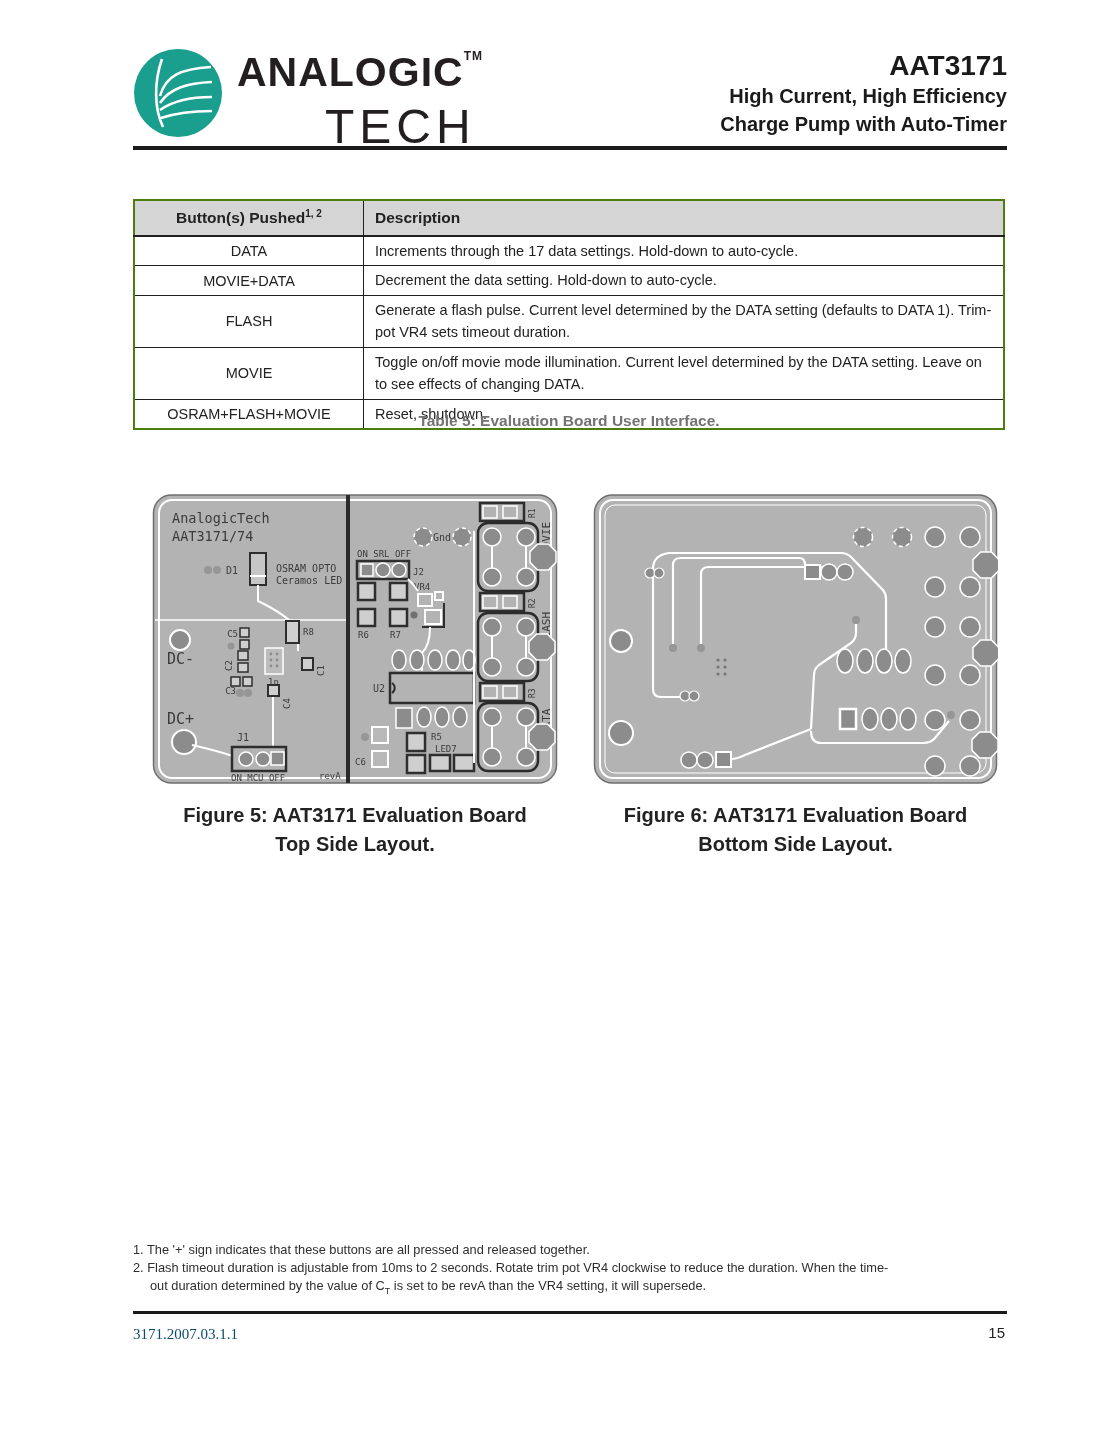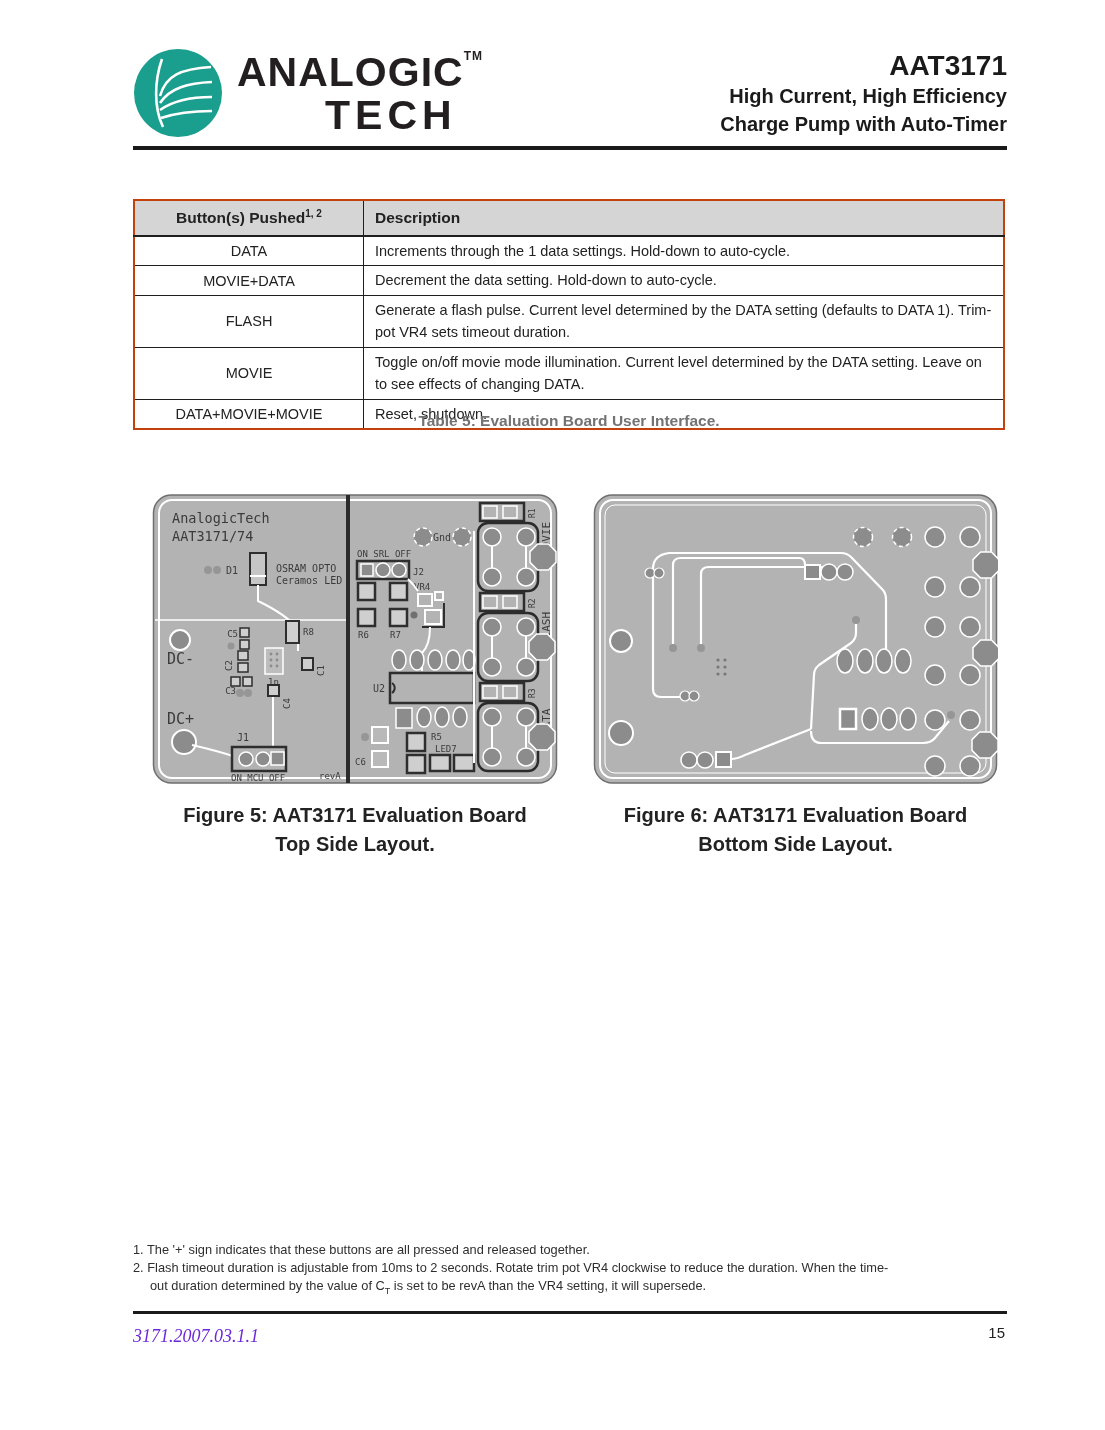--- a/index.html
+++ b/index.html
@@ -4,29 +4,29 @@
 <style>
   html,body{margin:0;padding:0;background:#ffffff;}
   .page{position:relative;width:1105px;height:1430px;background:#ffffff;
         font-family:"Liberation Sans",sans-serif;color:#1d1d1d;overflow:hidden;}
 
   
   .logo-block{position:absolute;left:131px;top:46px;display:flex;align-items:flex-start;}
   .brand-text{margin-left:12px;margin-top:6px;color:#231f20;line-height:1;}
   .brand-row1{font-size:41px;font-weight:bold;letter-spacing:1px;white-space:nowrap;}
   .brand-tm{font-size:12px;font-weight:bold;vertical-align:top;position:relative;top:-2px;}
-  .brand-row2{font-size:41px;font-weight:bold;letter-spacing:5px;margin-left:88px;margin-top:2px;}
+  .brand-row2{font-size:48px;font-weight:normal;letter-spacing:5px;margin-left:88px;margin-top:10px;}
   .title-block{position:absolute;right:98px;top:50px;text-align:right;color:#1a1a1a;}
   .part-number{font-size:28px;font-weight:bold;line-height:1.15;}
   .subtitle{font-size:20px;font-weight:bold;line-height:1.4;}
   .header-rule{position:absolute;left:133px;top:146px;width:874px;height:4px;background:#1a1a1a;}
 
   
   .ui-table{position:absolute;left:133px;top:199px;width:872px;border-collapse:collapse;
-            border:2px solid #c2410c;font-size:14.5px;color:#222;}
+            border:2px solid #4d7c0f;font-size:14.5px;color:#222;}
   .ui-table th,.ui-table td{border:1.5px solid #1f1f1f;padding:3px 8px;}
   .ui-table thead th{background:#d5d5d5;font-size:15.5px;font-weight:bold;height:28px;
             border-bottom:2px solid #1f1f1f;}
   .col-btn{width:212px;text-align:center;}
   .col-desc{text-align:left;padding-left:11px !important;line-height:1.55;}
   .ui-table sup{font-size:10px;font-weight:bold;}
   .table-caption{position:absolute;left:133px;top:412px;width:872px;text-align:center;
             font-size:15.5px;font-weight:bold;color:#737373;}
 
   
@@ -38,21 +38,21 @@
   .fig6-cap{left:593px;top:801px;width:405px;}
   .silk{font-family:"DejaVu Sans Mono",monospace;fill:#3b3b3b;}
 
   
   .footnotes{position:absolute;left:133px;top:1241px;width:874px;font-size:12.8px;
             color:#2e2e2e;line-height:1.42;}
   .footnote{padding-left:17px;text-indent:-17px;}
   .footnotes sub{font-size:9px;}
   .footer-rule{position:absolute;left:133px;top:1311px;width:874px;height:3px;background:#1a1a1a;}
   .doc-id{position:absolute;left:133px;top:1326px;font-family:"Liberation Serif",serif;
-            font-style:italic;font-size:18px;color:#6d28d9;}
+            font-size:15px;color:#0c4a6e;}
   .page-num{position:absolute;right:100px;top:1324px;font-size:15px;color:#222;}
 </style>
 </head>
 <body>
 
 <div class="page">
 
   <div class="logo-block">
     <svg width="94" height="94" viewBox="0 0 94 94">
       <circle cx="47" cy="47" r="44" fill="#1a9e8e"></circle>
@@ -79,36 +79,36 @@
   <table class="ui-table">
     <thead>
       <tr>
         <th class="col-btn"><span>Button(s) Pushed</span><sup>1, 2</sup></th>
         <th class="col-desc">Description</th>
       </tr>
     </thead>
     <tbody>
       <tr>
         <td class="col-btn">DATA</td>
-        <td class="col-desc">Increments through the 1 data settings. Hold-down to auto-cycle.</td>
+        <td class="col-desc">Increments through the 17 data settings. Hold-down to auto-cycle.</td>
       </tr>
       <tr>
         <td class="col-btn">MOVIE+DATA</td>
         <td class="col-desc">Decrement the data setting. Hold-down to auto-cycle.</td>
       </tr>
       <tr>
         <td class="col-btn">FLASH</td>
         <td class="col-desc">Generate a flash pulse. Current level determined by the DATA setting (defaults to DATA 1). Trim-pot VR4 sets timeout duration.</td>
       </tr>
       <tr>
         <td class="col-btn">MOVIE</td>
         <td class="col-desc">Toggle on/off movie mode illumination. Current level determined by the DATA setting. Leave on to see effects of changing DATA.</td>
       </tr>
       <tr>
-        <td class="col-btn">DATA+MOVIE+MOVIE</td>
+        <td class="col-btn">OSRAM+FLASH+MOVIE</td>
         <td class="col-desc">Reset, shutdown.</td>
       </tr>
     </tbody>
   </table>
   <div class="table-caption">Table 5: Evaluation Board User Interface.</div>
 
   <svg class="fig5" width="406" height="292" viewBox="0 0 406 292">
     <defs>
       <path id="oct" d="M5.4,-13 L13,-5.4 L13,5.4 L5.4,13 L-5.4,13 L-13,5.4 L-13,-5.4 L-5.4,-13 Z"></path>
     </defs>

